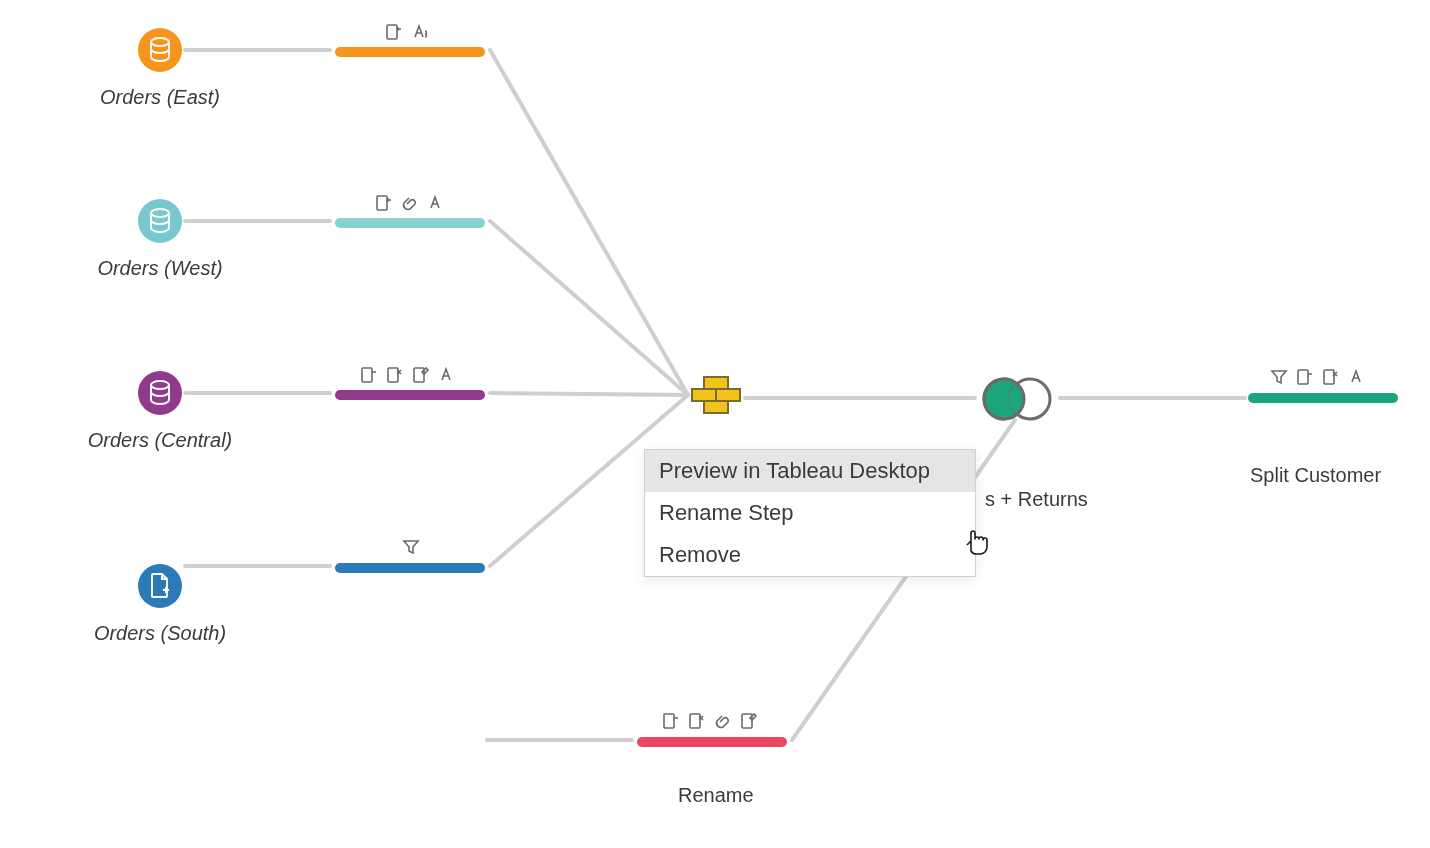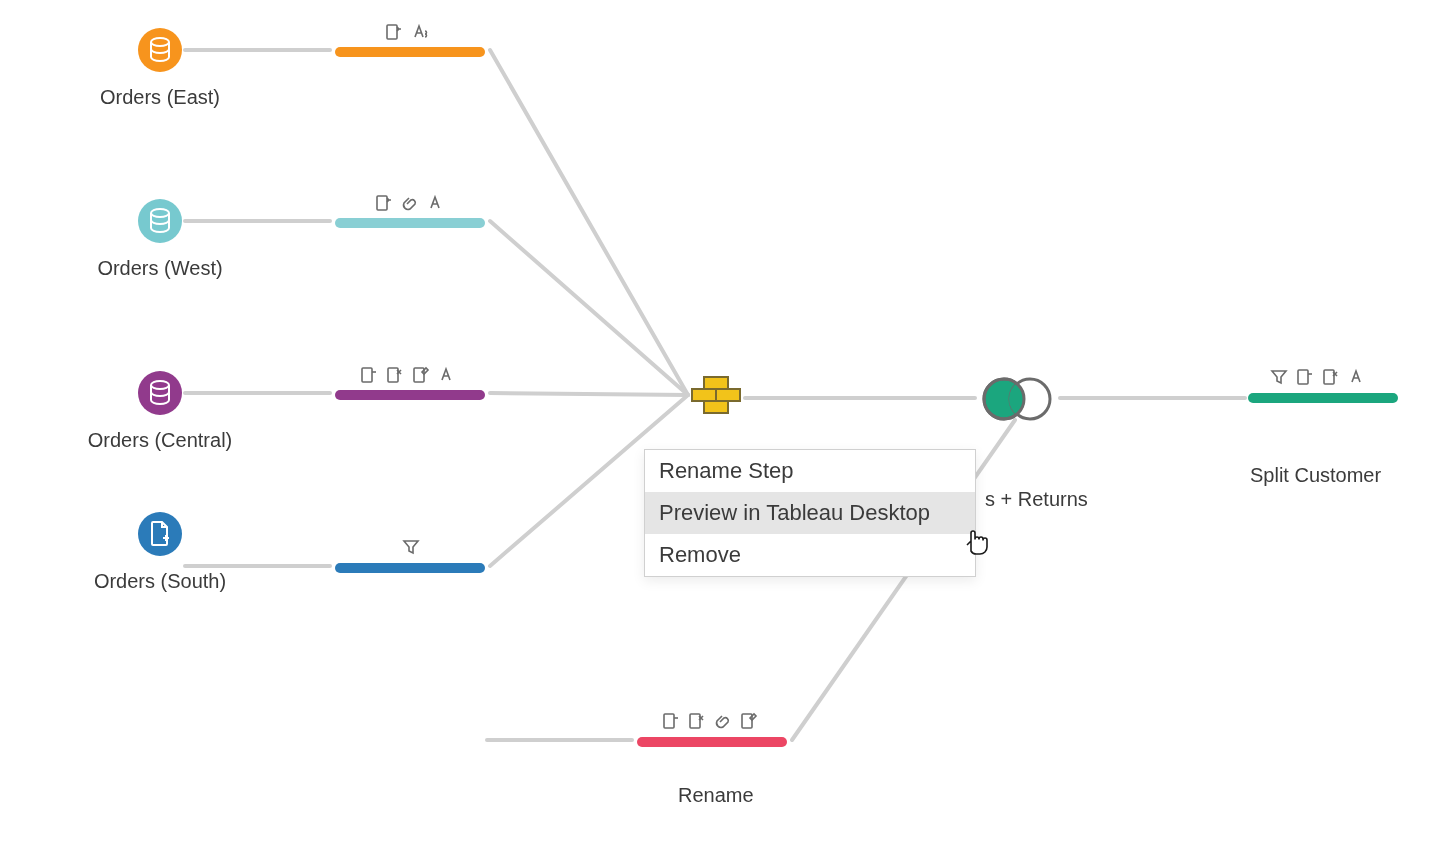--- a/index.html
+++ b/index.html
@@ -23,20 +23,21 @@
     inset: 0;
     width: 1430px;
     height: 848px;
     pointer-events: none;
   }
   .node {
     position: absolute;
     display: flex;
     flex-direction: column;
     align-items: center;
+    font-style: italic;
   }
   .node .icon-circle {
     width: 44px;
     height: 44px;
     border-radius: 50%;
     display: flex;
     align-items: center;
     justify-content: center;
   }
   .node-label {
@@ -147,21 +148,21 @@
           <g fill="none" stroke="#ffffff" stroke-width="2">
             <ellipse cx="11" cy="5" rx="9" ry="4"></ellipse>
             <path d="M2 5 V20 a9 4 0 0 0 18 0 V5"></path>
             <path d="M2 12 a9 4 0 0 0 18 0"></path>
           </g>
         </svg>
     </div>
     <div class="node-label">Orders (West)</div>
   </div>
 
-  <div class="node" style="left:100px; top:512px; width:120px;">
+  <div class="node" style="left:100px; top:564px; width:120px;">
     <div class="icon-circle" style="background:#2b7bb9;">
       <svg width="24" height="28" viewBox="0 0 24 28">
           <g fill="none" stroke="#ffffff" stroke-width="2">
             <path d="M5 2 h9 l5 5 v17 a1 1 0 0 1 -1 1 h-13 a1 1 0 0 1 -1 -1 V3 a1 1 0 0 1 1 -1 Z"></path>
             <path d="M14 2 v5 h5"></path>
           </g>
           <g stroke="#ffffff" stroke-width="2">
             <line x1="15" y1="18" x2="21" y2="18"></line>
             <line x1="18" y1="15" x2="18" y2="21"></line>
           </g>
@@ -349,22 +350,22 @@
           <g fill="none" stroke="#6b6b6b" stroke-width="1.6">
             <path d="M4 14 L8 3 L12 14 M5.5 10 h5"></path>
           </g>
         </svg>
       </span>
   </div>
   <div class="clean-step" style="left:1248px; top:393px; background:#1ba67e;"></div>
   <div class="node-label" style="position:absolute; left:1250px; top:450px;">Split Customer</div>
 
   <div class="context-menu" style="left:644px; top:449px;">
+    <div class="item hover">Preview in Tableau Desktop</div>
     <div class="item">Rename Step</div>
-    <div class="item hover">Preview in Tableau Desktop</div>
     <div class="item">Remove</div>
   </div>
 
   <div class="cursor" style="left:962px; top:523px;">
     <svg width="28" height="32" viewBox="0 0 28 32">
       <path d="M9 28 V10 a2 2 0 0 1 4 0 V16 a2 2 0 0 1 4 0 V16 a2 2 0 0 1 4 0 V17 a2 2 0 0 1 4 0 V24 a7 7 0 0 1 -7 7 H14 a6 6 0 0 1 -5 -3 Z M9 18 l-4 4" fill="#ffffff" stroke="#1a1a1a" stroke-width="1.6" stroke-linejoin="round"></path>
     </svg>
   </div>
 
 </div>

